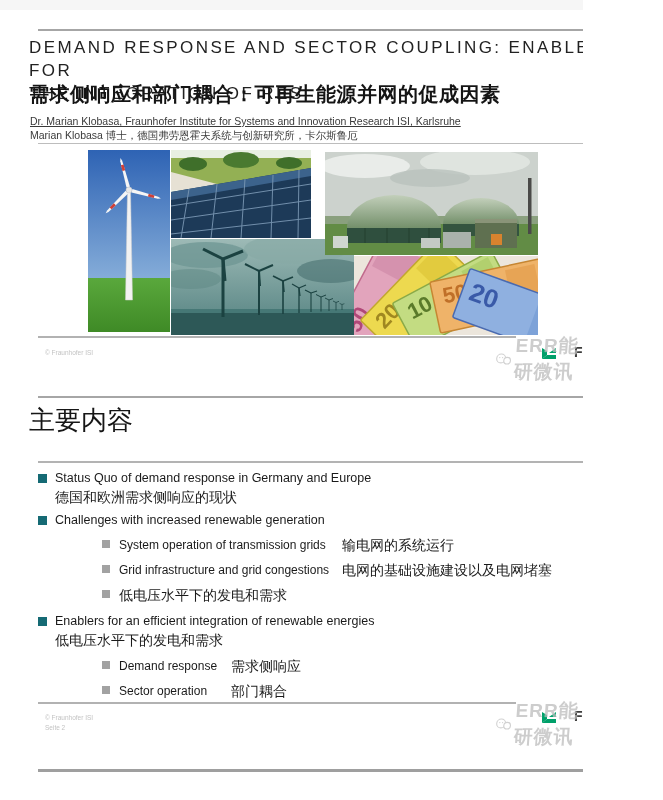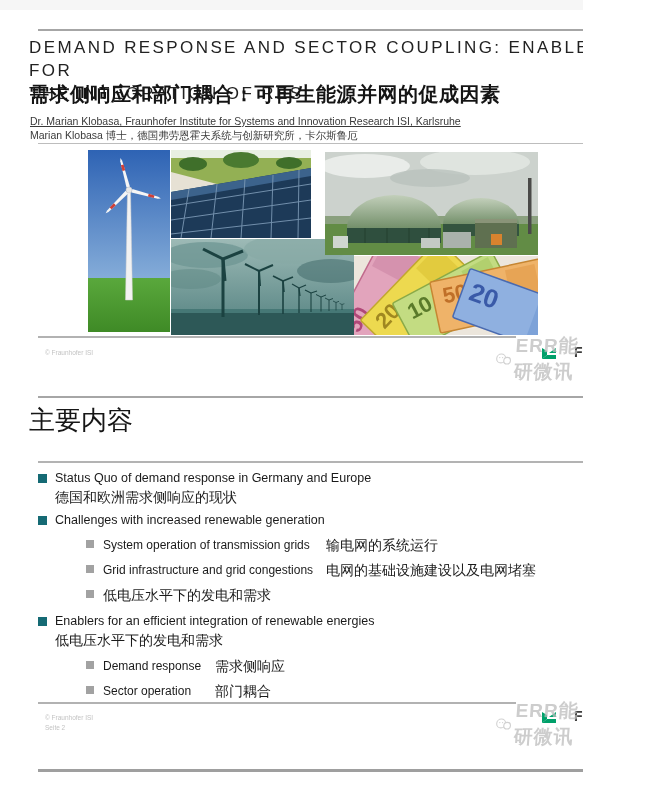--- a/index.html
+++ b/index.html
@@ -30,21 +30,21 @@
                   text-shadow:0 0 1px #ffffff;}
 
   
   .s2-title{position:absolute;left:29px;top:403px;font-size:26px;font-weight:500;color:#161616;}
   .bullets{position:absolute;left:38px;top:470px;width:600px;}
   .b-row{display:flex;align-items:flex-start;}
   .b-sq1{width:9px;height:9px;background:#156a74;margin:4px 8px 0 0;flex:0 0 auto;}
   .b-sq2{width:8px;height:8px;background:#a2a2a2;margin:3px 9px 0 0;flex:0 0 auto;}
   .b-en1{font-size:12.5px;line-height:16px;color:#1a1a1a;}
   .b-cn1{font-size:14px;line-height:18px;color:#1a1a1a;margin:2px 0 0 17px;}
-  .sub{margin-left:14px;margin-top:9px;padding-left:34px;}
+  .sub{margin-left:30px;margin-top:9px;padding-left:34px;}
   .sub .b-en2{font-size:12px;line-height:16px;color:#1a1a1a;}
   .sub .en-col{display:inline-block;width:223px;flex:0 0 auto;}
   .sub.narrow .en-col{width:112px;}
   .sub .b-cn2{font-size:14px;line-height:16px;color:#1a1a1a;}
   .gap6{height:6px;}
   .gap4{height:4px;}
 </style>
 </head>
 <body>
 

